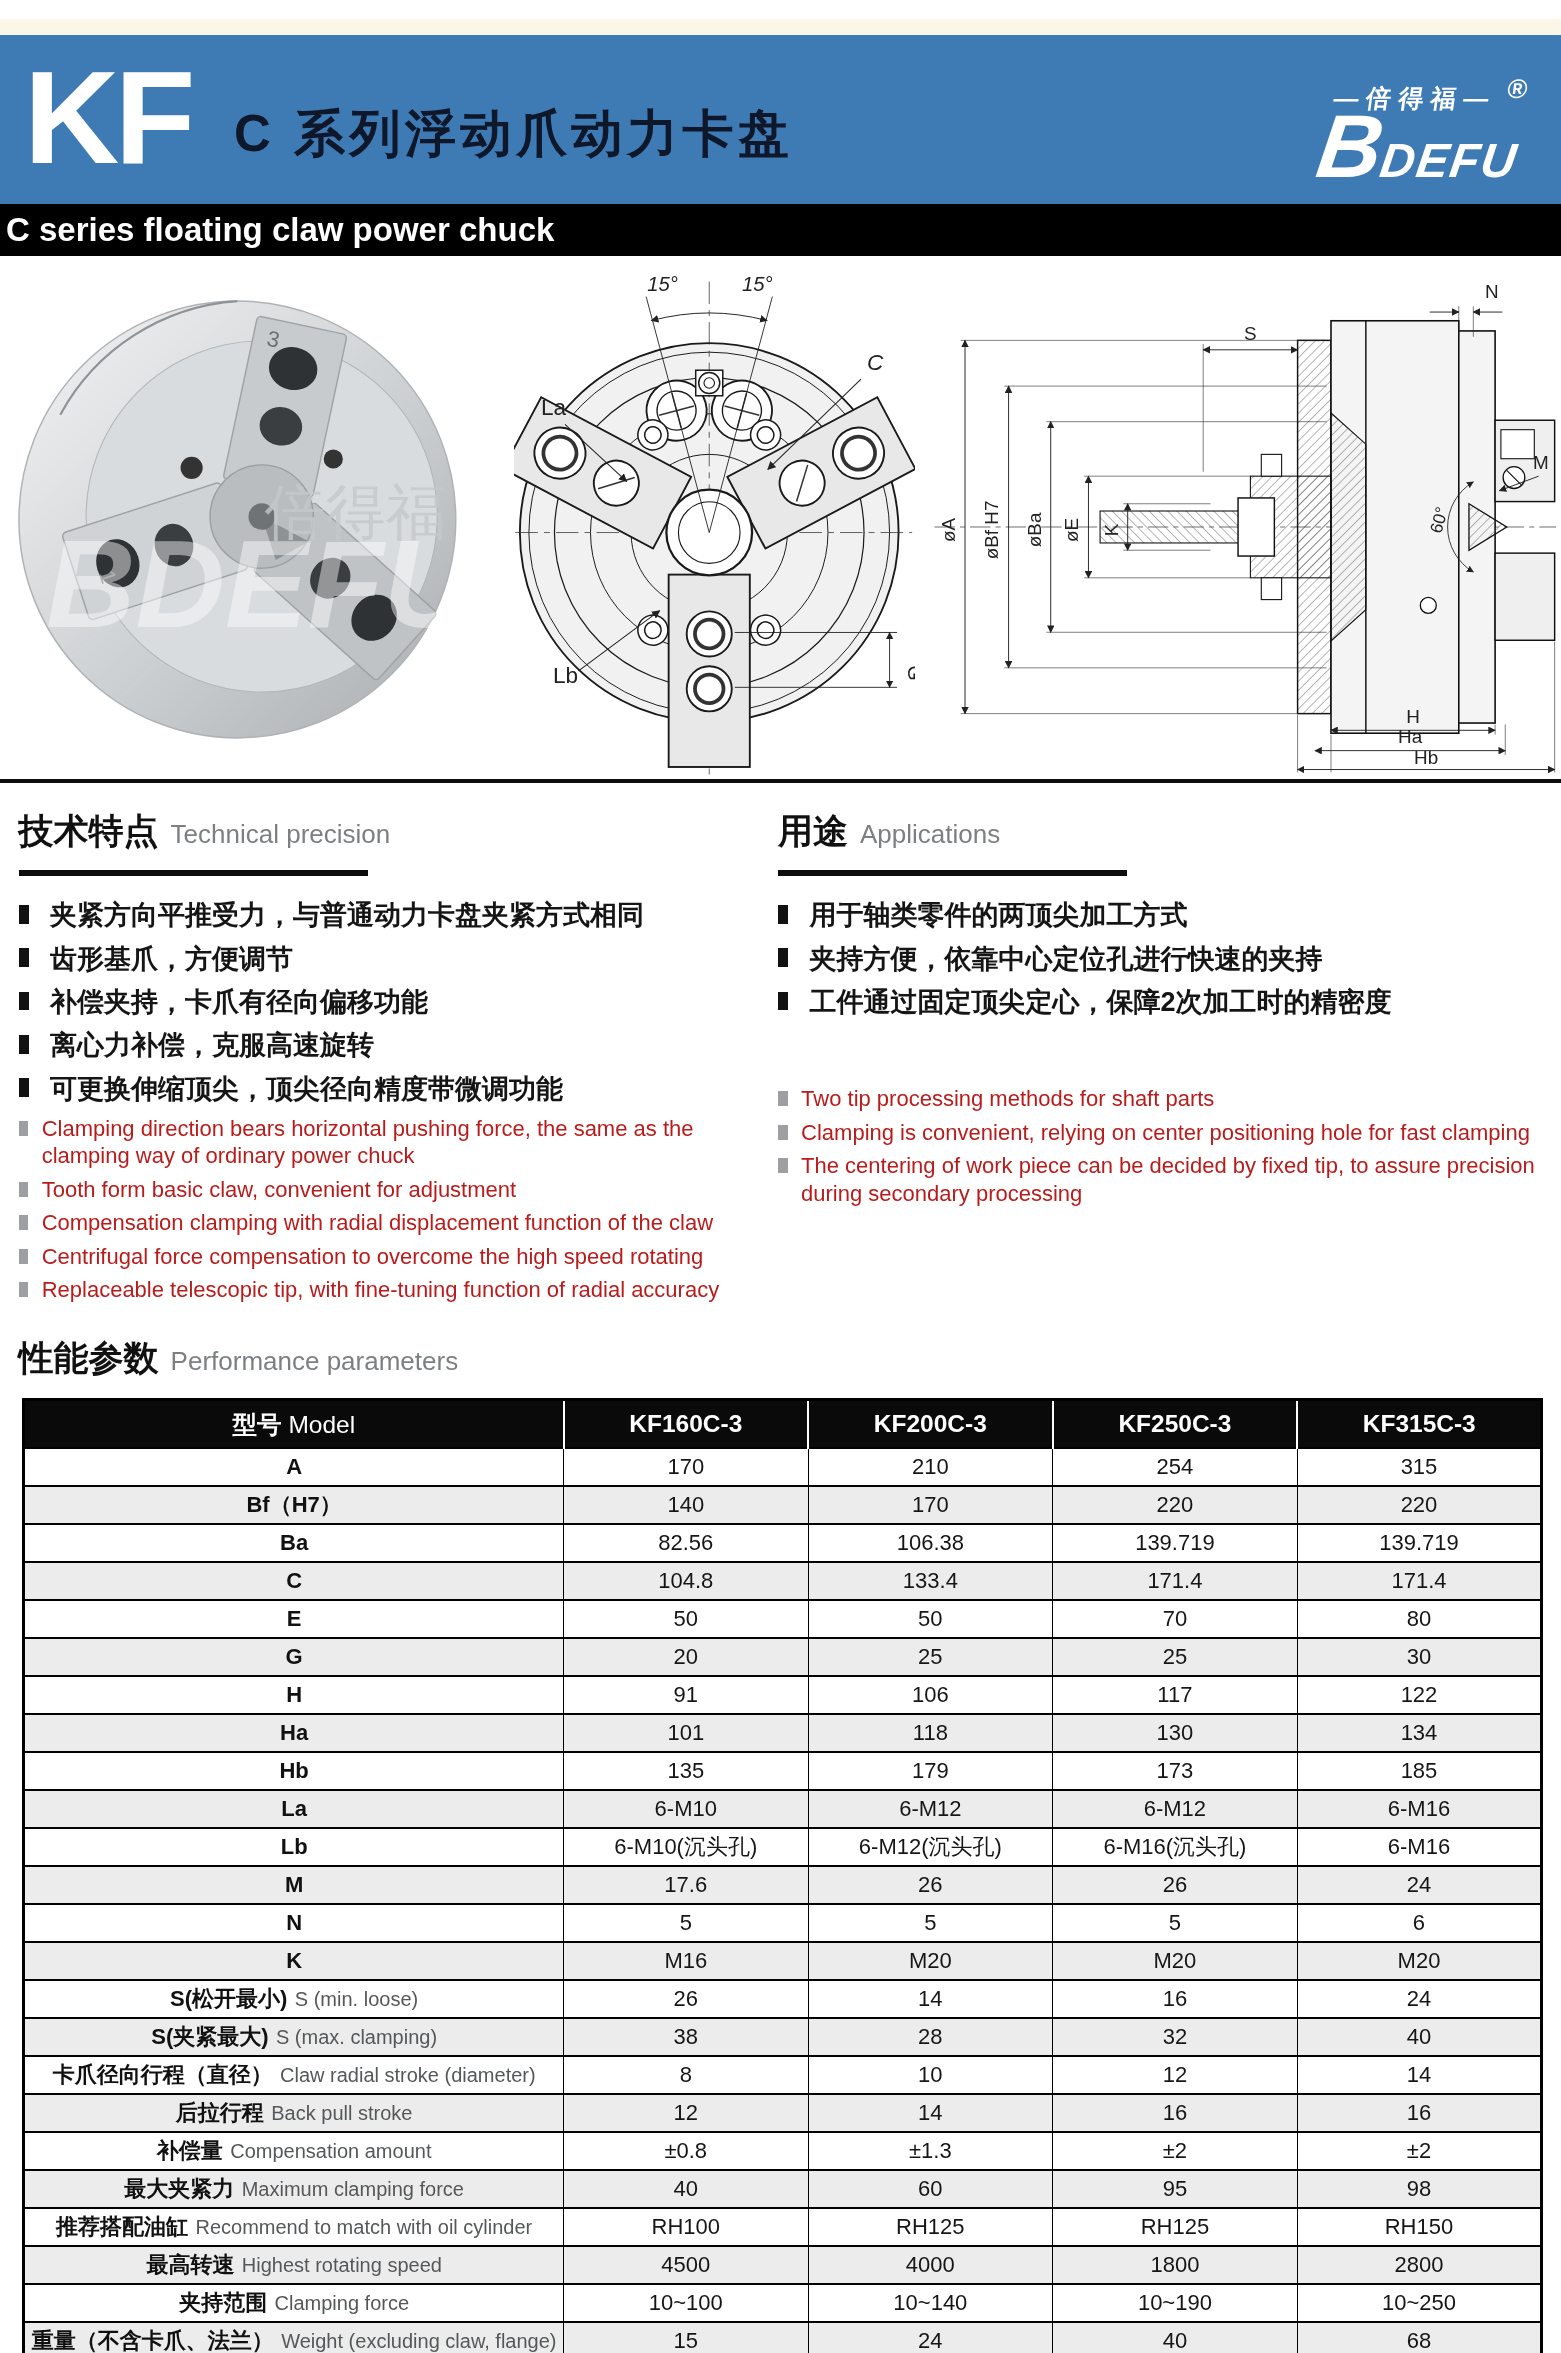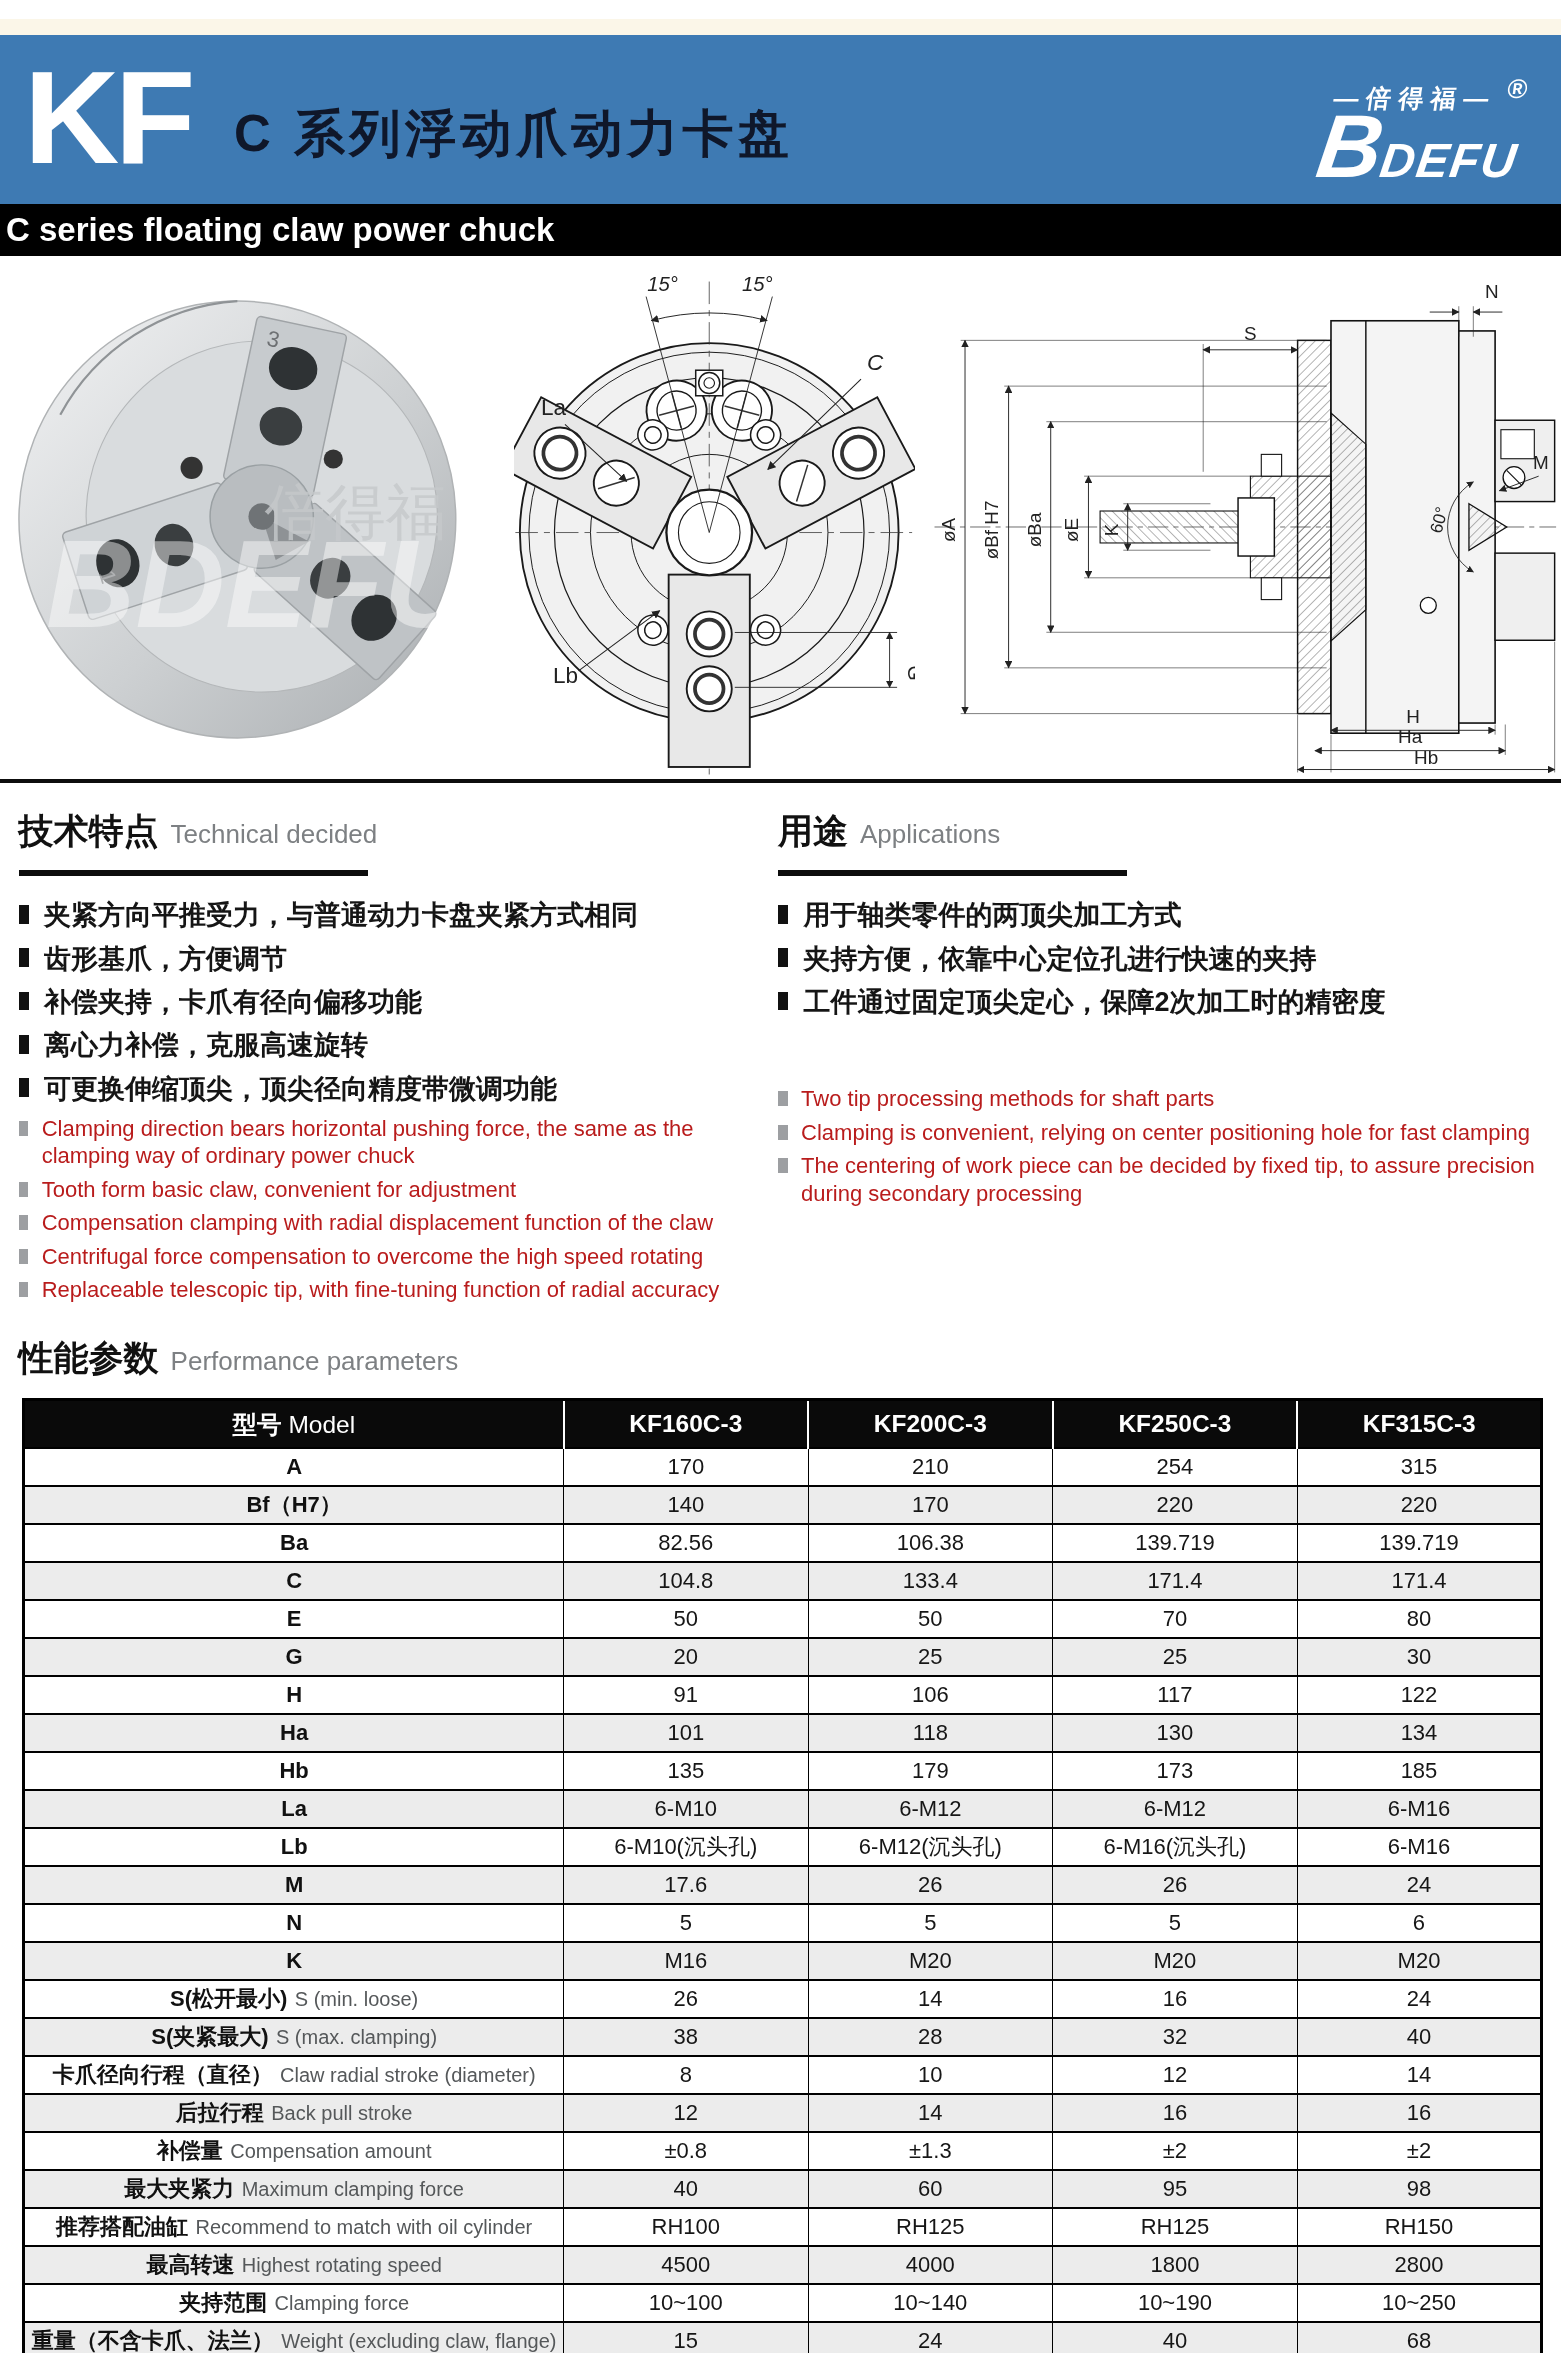--- a/index.html
+++ b/index.html
@@ -26,21 +26,21 @@
   
   .rule{height:4.5px;background:#0d0d0d;}
   
   .two-col{display:flex;padding:25px 18.6px 0 18.6px;box-sizing:border-box;}
   .col-left{width:743px;flex:none;}
   .col-right{flex:1;padding-left:16.4px;}
   .sec-head{display:flex;align-items:baseline;}
   .sec-head .zh{font-size:35px;font-weight:700;color:#111;}
   .sec-head .en{font-size:26px;color:#7d8083;margin-left:12px;}
   .sec-underline{height:6px;background:#0d0d0d;width:349px;margin-top:15px;margin-bottom:22px;}
-  .blist .li{display:flex;align-items:flex-start;margin-bottom:8.2px;}
+  .blist .li{display:flex;align-items:flex-start;margin-bottom:8.2px;gap:6px;}
   .blist .sq{flex:none;width:10.4px;height:18.6px;background:#111;margin-top:6.7px;margin-right:15px;}
   .blist .txt{font-size:27px;font-weight:700;color:#151515;line-height:1.3;}
   .list-zh{min-height:187px;}
   .blist-en .li{display:flex;align-items:flex-start;margin-bottom:6px;}
   .blist-en .sq{flex:none;width:9.7px;height:15px;background:#9d9fa2;margin-top:6px;margin-right:13.4px;}
   .blist-en .txt{font-size:22px;font-weight:400;color:#b91c1c;line-height:1.25;}
   
   .params{padding:25px 18.6px 0 18.6px;}
   .ptable{width:1521px;margin:16.4px auto 0 3.7px;border-collapse:collapse;border:3px solid #000;}
   .ptable th,.ptable td{text-align:center;vertical-align:middle;height:36px;padding:0 4.5px;}
@@ -308,21 +308,21 @@
       <text class="dtext" x="697" y="688" font-size="26" text-anchor="middle">Hb</text>
     </svg>
   </div>
 
   <div class="rule"></div>
 
   <div class="two-col">
     <div class="col-left">
       <div class="sec-head">
         <span class="zh">技术特点</span>
-        <span class="en">Technical decided</span>
+        <span class="en">Technical precision</span>
       </div>
       <div class="sec-underline"></div>
       <div class="blist list-zh">
           <div class="li">
             <span class="sq"></span>
             <span class="txt">夹紧方向平推受力，与普通动力卡盘夹紧方式相同</span>
           </div>
           <div class="li">
             <span class="sq"></span>
             <span class="txt">齿形基爪，方便调节</span>

